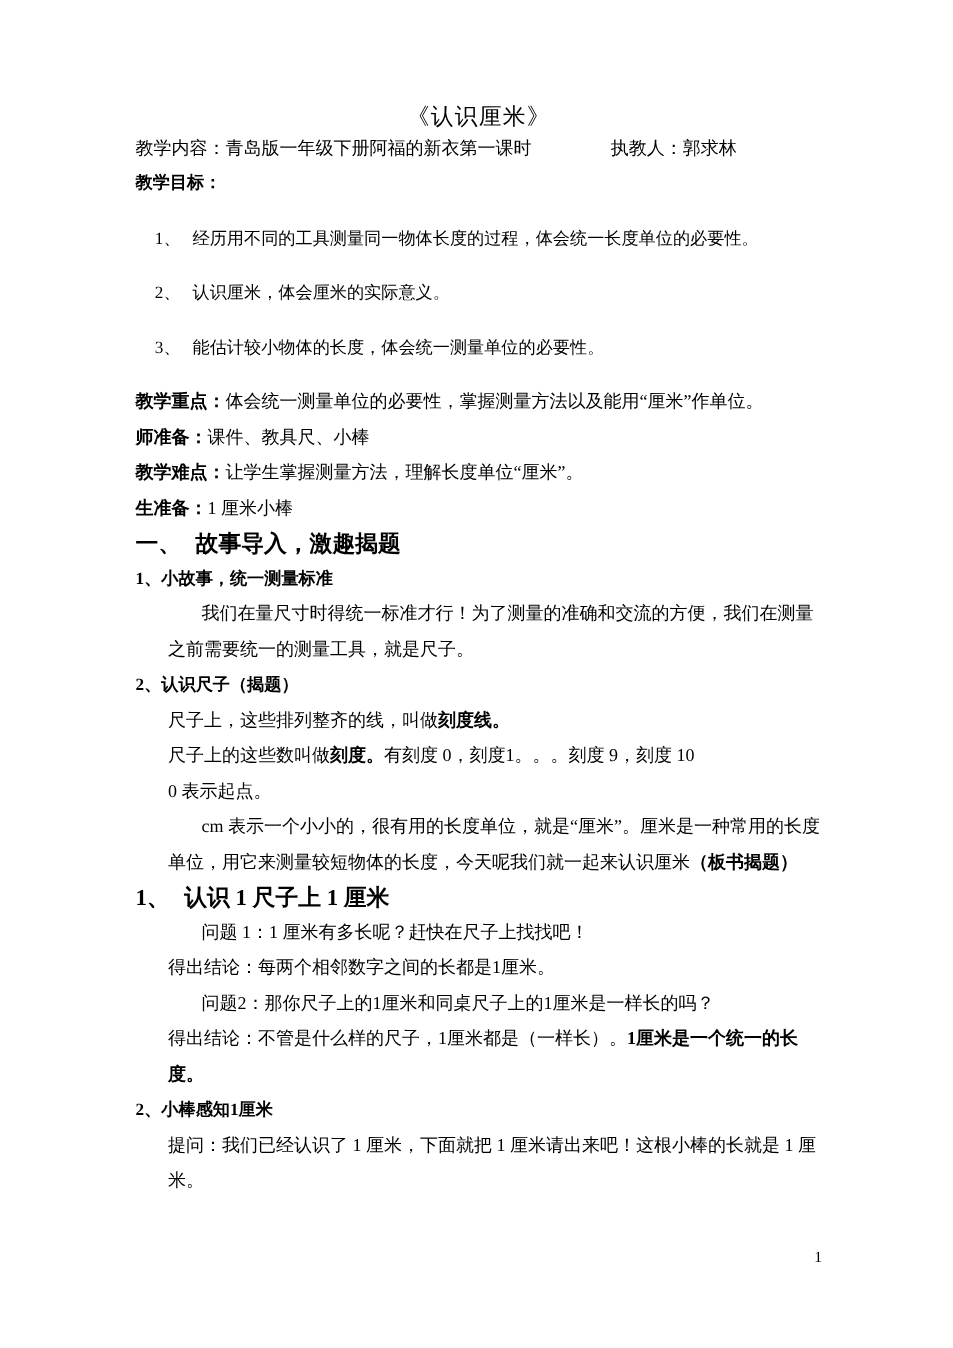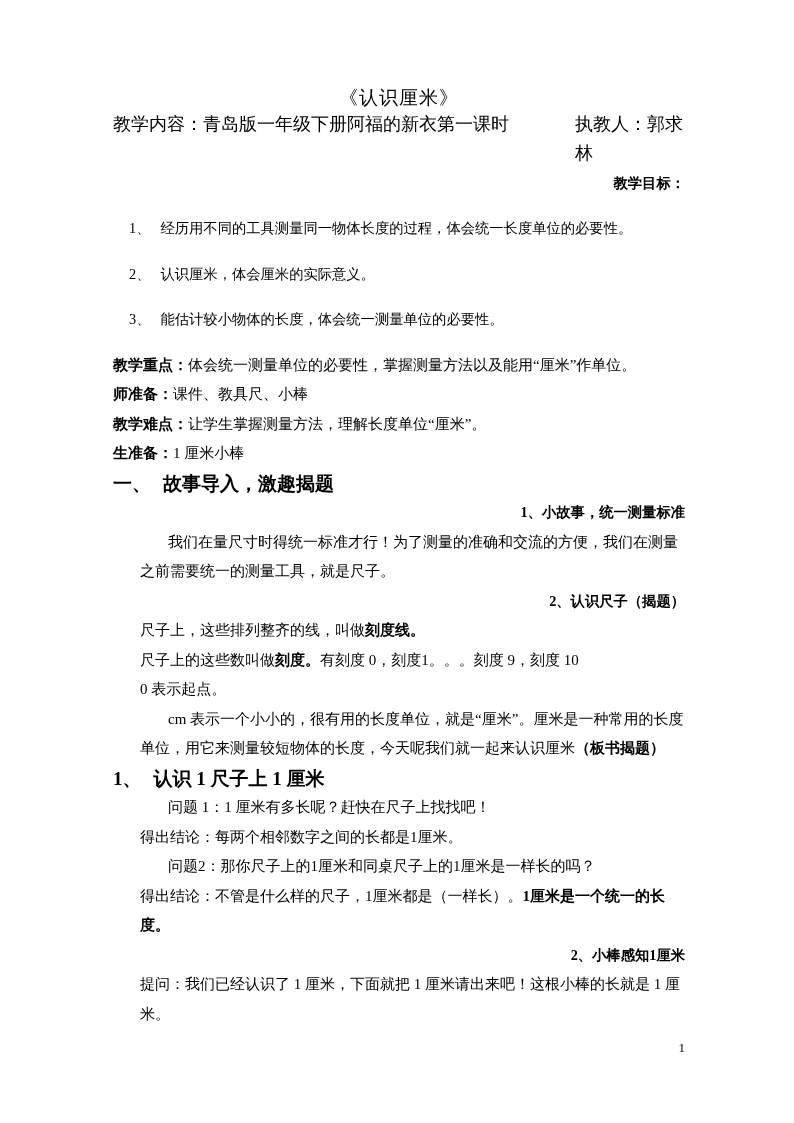--- a/index.html
+++ b/index.html
@@ -37,41 +37,40 @@
     margin: 0;
     white-space: pre-wrap;
     word-break: break-all;
   }
   .bold { font-weight: bold; }
   .b-head {
     font-size: 14.3px;
     line-height: 29.5px;
     font-weight: bold;
     margin: 0;
-    text-align: right;
   }
   .indent-hang { padding-left: 27px; }
   .indent-first { padding-left: 27px; text-indent: 28px; }
   .indent-q { padding-left: 55px; }
   .num-item {
     font-size: 14.3px;
     line-height: 29.5px;
     margin: 16px;
   }
   .num-item .num-lbl { letter-spacing: 0; }
   .num-item .num-txt { padding-left: 10px; }
   .sec-head {
     font-size: 19px;
     line-height: 29.5px;
     font-weight: bold;
     margin: 0;
   }
   .sec-head .sec-gap { padding-left: 12px; }
   .header-row {
-    font-size: 18px;
+    font-size: 15px;
     line-height: 29.5px;
     margin: 0;
     display: flex;
   }
   .header-row .teach-content { flex: 0 0 auto; }
   .header-row .teacher { padding-left: 66px; }
   .pagenum {
     position: absolute;
     left: 0;
     top: 1040px;

